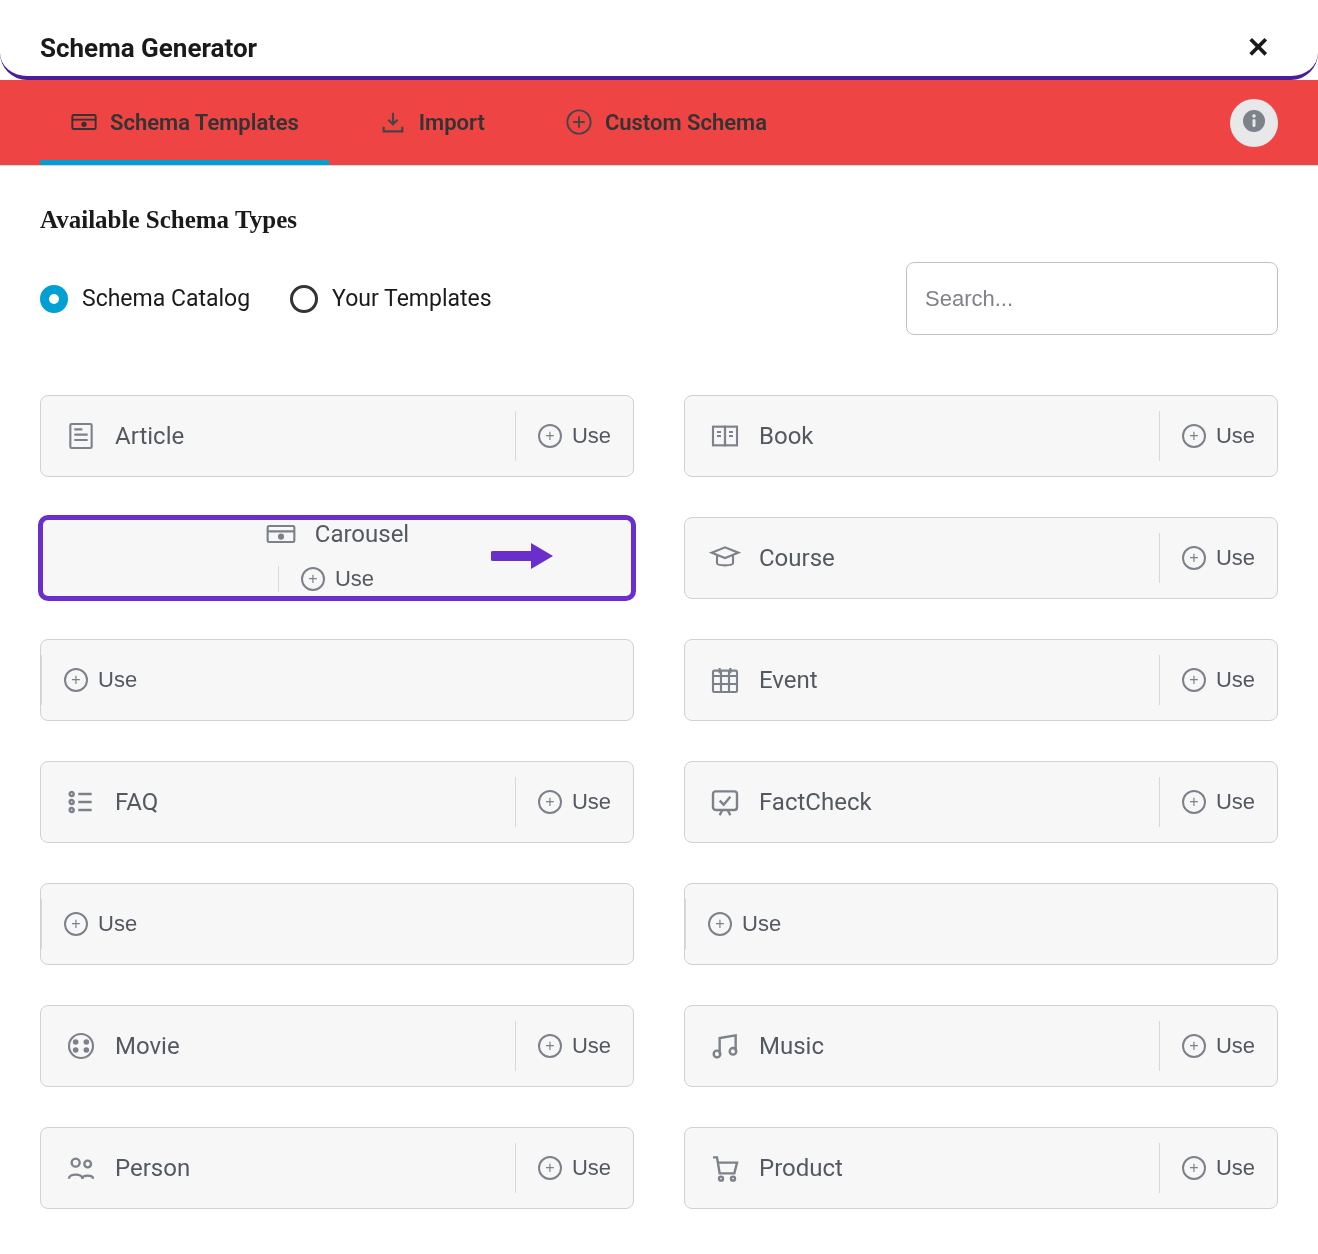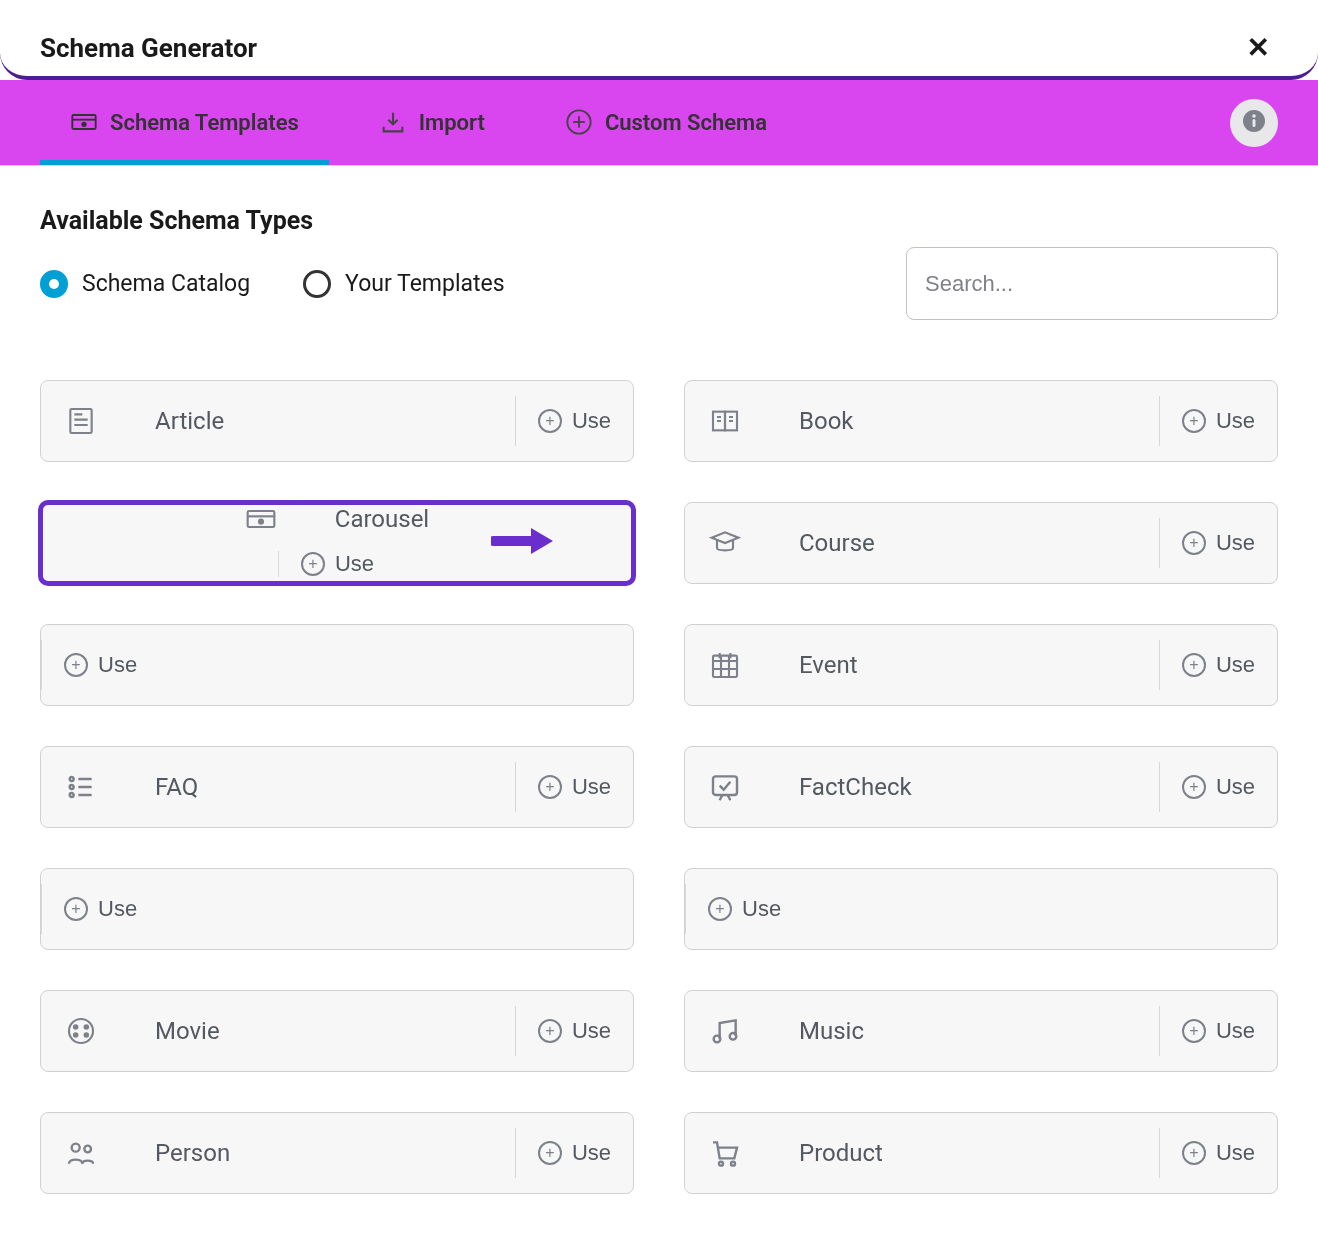--- a/index.html
+++ b/index.html
@@ -32,21 +32,21 @@
       font-size: 28px;
       font-weight: 700;
       cursor: pointer;
       color: #1a1a1a;
       padding: 4px 8px;
       line-height: 1;
     }
     .tabs-bar {
       display: flex;
       align-items: center;
-      background: #d946ef;
+      background: #ef4444;
       padding: 0 40px;
       border-bottom: 1px solid #d6d6d8;
       position: relative;
     }
     .tab-item {
       display: flex;
       align-items: center;
       gap: 12px;
       padding: 28px 30px 24px;
       cursor: pointer;
@@ -81,32 +81,33 @@
       border: none;
       cursor: pointer;
     }
     .content {
       padding: 40px 40px;
     }
     .section-title {
       font-size: 25px;
       font-weight: 700;
       color: #1a1a1a;
-      margin-bottom: 12px;
+      margin-bottom: 28px;
+      font-family: Liberation Serif, serif;
     }
     .filter-row {
       display: flex;
       justify-content: space-between;
       align-items: center;
       margin-bottom: 60px;
     }
     .radios {
       display: flex;
       align-items: center;
-      gap: 53px;
+      gap: 40px;
     }
     .radio-option {
       display: flex;
       align-items: center;
       gap: 14px;
       cursor: pointer;
     }
     .radio-circle {
       width: 28px;
       height: 28px;
@@ -178,21 +179,20 @@
       height: 32px;
       display: inline-flex;
       align-items: center;
       justify-content: center;
       flex-shrink: 0;
     }
     .card-label {
       font-size: 24px;
       color: #545961;
       font-weight: 400;
-      margin-left: 40px;
     }
     .use-btn {
       display: flex;
       align-items: center;
       gap: 10px;
       padding: 0 22px;
       height: 50px;
       border-left: 1px solid #d6d8db;
       margin: 16px 0;
       background: none;

